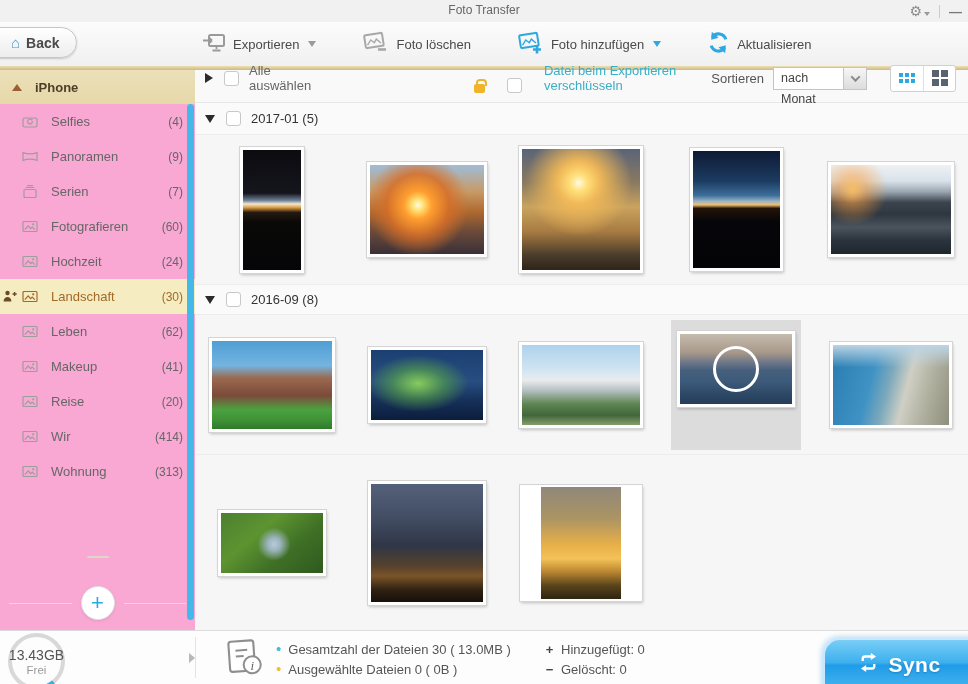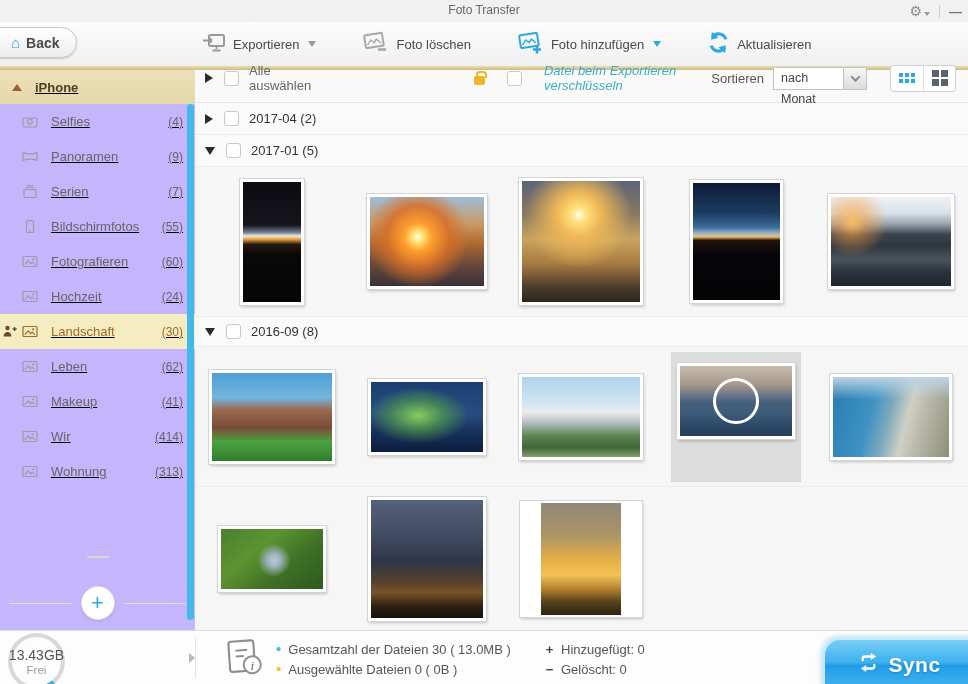--- a/index.html
+++ b/index.html
@@ -22,21 +22,21 @@
   .home-glyph { color:#3a9ad8; font-size:15px; font-weight:bold; line-height:15px; }
   .back-label { font-size:14px; font-weight:bold; color:#4a4a4a; }
   .toolbar-center { position:absolute; left:202px; top:0; height:44px; display:flex; align-items:center; gap:46px; }
   .tb-item { display:flex; align-items:center; gap:7px; font-size:13px; color:#4a4a4a; cursor:default; }
   .caret { width:0; height:0; border-left:4px solid transparent; border-right:4px solid transparent; border-top:6px solid #9a9a9a; margin-left:2px; }
   .caret.blue { border-top-color:#2da8e0; }
 
   .tan-line { position:absolute; top:66px; left:0; right:0; height:4px; background:linear-gradient(#ecdfb2,#ccba81); }
 
   
-  .sidebar { position:absolute; top:70px; left:0; width:195px; bottom:54px; background:#c4b5fd;text-decoration:underline; }
+  .sidebar { position:absolute; top:70px; left:0; width:195px; bottom:54px; background:#f9a8d4; }
   .device-header { height:34px; background:linear-gradient(#ece0ba,#e6d8a9); display:flex; align-items:center; gap:13px; padding-left:12px; }
   .tri-up { width:0; height:0; border-left:5px solid transparent; border-right:5px solid transparent; border-bottom:7px solid #9a6030; }
   .device-label { font-size:13px; font-weight:bold; color:#4f3d26; }
   .side-item { height:35px; display:flex; align-items:center; padding:0 12px 0 22px; color:#666; font-size:13px; position:relative; }
   .side-item svg { color:#9d9d9d; margin-right:13px; flex:none; }
   .side-item .count { margin-left:auto; font-size:12px; color:#666; }
   .side-item.selected { background:#f6ecc2; color:#a06a28; }
   .side-item.selected svg { color:#a06a28; }
   .side-item.selected .count { color:#a06a28; }
   .person-add { position:absolute; left:3px; top:11px; }
@@ -47,21 +47,21 @@
   .scrollbar { position:absolute; top:34px; right:1px; width:7px; height:516px; background:#45b8ea; border-radius:4px; }
 
   
   .main { position:absolute; top:70px; left:195px; right:0; bottom:54px; background:#f6f6f6; display:flex; flex-direction:column; }
   .content-header { height:33px; flex:none; background:#f9f9f9; border-bottom:1px solid #e7e7e7; display:flex; align-items:center; padding:0 12px 16px 10px; }
   .cb { width:15px; height:15px; border:1px solid #c8c8c8; border-radius:3px; background:#fff; flex:none; }
   .tri-r { width:0; height:0; border-top:5px solid transparent; border-bottom:5px solid transparent; border-left:8px solid #2b2b2b; flex:none; }
   .tri-d { width:0; height:0; border-left:5px solid transparent; border-right:5px solid transparent; border-top:8px solid #2b2b2b; flex:none; }
   .hdr-label { font-size:13px; color:#666; margin-left:10px; }
   .content-header .cb { margin-left:11px; }
-  .enc-group { display:flex; align-items:center; margin-left:152px; gap:22px;font-style:italic; }
+  .enc-group { display:flex; align-items:flex-end; margin-left:152px; gap:22px; }
   .lock { width:11px; height:9px; background:#f0b428; border-radius:2px; position:relative; margin-top:4px; flex:none; }
   .lock::before { content:''; position:absolute; top:-5px; left:2px; width:7px; height:5px; border:2px solid #f0b428; border-bottom:none; border-radius:4px 4px 0 0; }
   .enc-label { font-size:13px; color:#3aaec6; }
   .sort-group { margin-left:auto; display:flex; align-items:center; gap:9px; }
   .sort-label { font-size:13px; color:#555; }
   .select { width:94px; height:23px; border:1px solid #c4c4c4; background:#fff; display:flex; align-items:stretch; }
   .select-value { flex:1; font-size:12.5px; color:#444; padding-left:7px; line-height:21px; }
   .select-btn { width:23px; background:linear-gradient(#f6f6f6,#dcdcdc); border-left:1px solid #c4c4c4; display:flex; align-items:center; justify-content:center; }
   .chev { width:7px; height:7px; border-right:2px solid #8a8a8a; border-bottom:2px solid #8a8a8a; transform:rotate(45deg) translate(-1px,-1px); }
   .view-toggle { display:flex; border:1px solid #d0d0d0; border-radius:3px; background:#fff; height:27px; margin-left:14px; }
@@ -232,27 +232,20 @@
   </div>
   <div class="side-item">
     <svg width="16" height="13" viewBox="0 0 16 13">
         <use href="#sym-burst"></use>
       </svg>
     <span>Serien</span>
     <span class="count">(7)</span>
   </div>
   <div class="side-item">
     <svg width="16" height="13" viewBox="0 0 16 13">
-        <use href="#sym-phone"></use>
-      </svg>
-    <span>Bildschirmfotos</span>
-    <span class="count">(55)</span>
-  </div>
-  <div class="side-item">
-    <svg width="16" height="13" viewBox="0 0 16 13">
         <use href="#sym-album"></use>
       </svg>
     <span>Fotografieren</span>
     <span class="count">(60)</span>
   </div>
   <div class="side-item">
     <svg width="16" height="13" viewBox="0 0 16 13">
         <use href="#sym-album"></use>
       </svg>
     <span>Hochzeit</span>
@@ -276,20 +269,27 @@
       </svg>
     <span>Leben</span>
     <span class="count">(62)</span>
   </div>
   <div class="side-item">
     <svg width="16" height="13" viewBox="0 0 16 13">
         <use href="#sym-album"></use>
       </svg>
     <span>Makeup</span>
     <span class="count">(41)</span>
+  </div>
+  <div class="side-item">
+    <svg width="16" height="13" viewBox="0 0 16 13">
+        <use href="#sym-album"></use>
+      </svg>
+    <span>Reise</span>
+    <span class="count">(20)</span>
   </div>
   <div class="side-item">
     <svg width="16" height="13" viewBox="0 0 16 13">
         <use href="#sym-album"></use>
       </svg>
     <span>Wir</span>
     <span class="count">(414)</span>
   </div>
   <div class="side-item">
     <svg width="16" height="13" viewBox="0 0 16 13">
@@ -343,25 +343,20 @@
               <i></i>
               <i></i>
               <i></i>
               <i></i>
             </span>
           </span>
       </span>
     </span>
   </div>
 
-  <div class="group-row">
-    <span class="tri-r"></span>
-    <span class="cb"></span>
-    <span class="group-label">2017-04 (2)</span>
-  </div>
 
   <div class="group-row">
     <span class="tri-d"></span>
     <span class="cb"></span>
     <span class="group-label">2017-01 (5)</span>
   </div>
 
   <div class="photo-row r1">
     <div class="photo-cell">
         <div class="photo" style="width:64px;height:126px;background:linear-gradient(180deg,#0b0b10,#15151c 36%,#6e7f96 42%,#f2e9d4 45%,#e09a3c 48%,#241a12 52%,#0a0908 60%,#050507)"></div>

